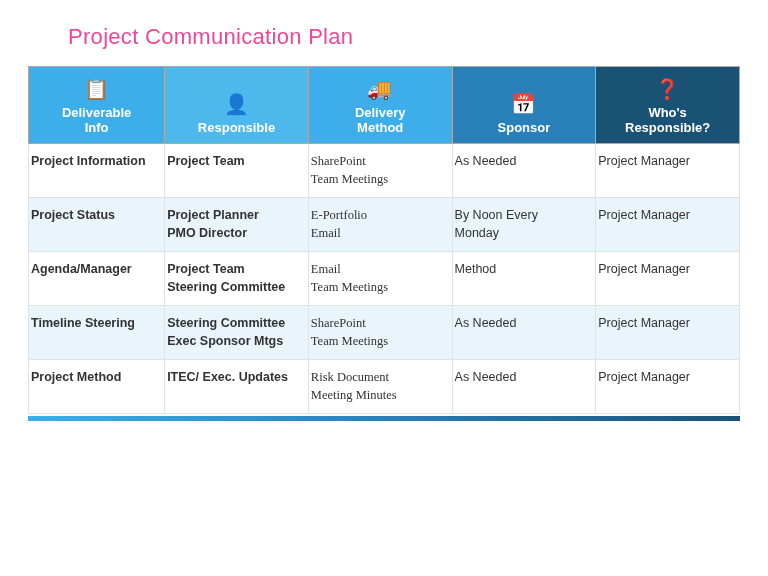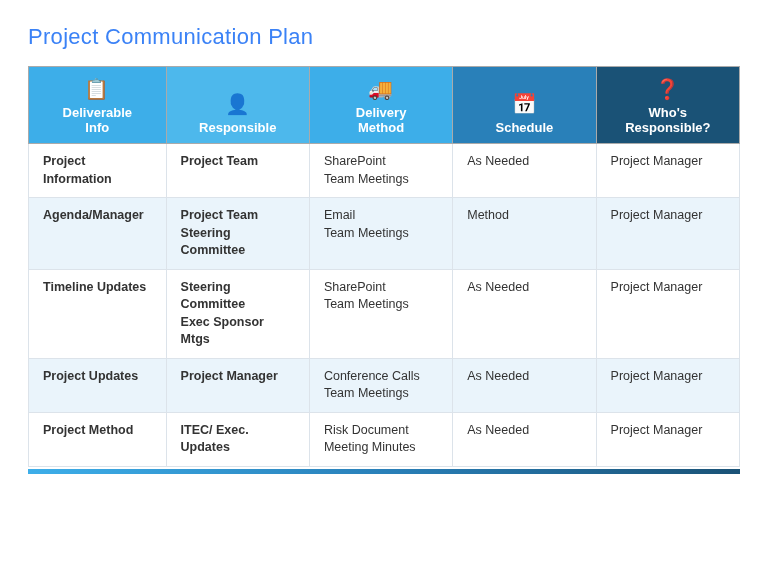--- a/index.html
+++ b/index.html
@@ -6,23 +6,24 @@
     body {
       font-family: 'Segoe UI', Arial, sans-serif;
       background: #ffffff;
       width: 768px;
       min-height: 576px;
       padding: 24px 28px 20px 28px;
     }
     h1 {
       font-size: 22px;
       font-weight: 400;
-      color: #3b82f6;
+      color: #ec4899;
       margin-bottom: 16px;
       letter-spacing: 0.3px;
+      margin-left: 40px;
     }
     .table-wrapper {
       width: 100%;
       border-collapse: collapse;
       border: 1px solid #ccc;
     }
     
     .header-row th {
       padding: 10px 8px 8px 8px;
       text-align: center;
@@ -40,39 +41,39 @@
     }
     .th-deliverable { background: #3daee9; }
     .th-recipients { background: #4db8ec; }
     .th-delivery { background: #3daee9; }
     .th-schedule { background: #2980b9; }
     .th-responsible { background: #1a5276; }
 
     
     .data-row td {
       font-size: 12.5px;
-      padding: 9px 14px;
+      padding: 9px 2px;
       vertical-align: top;
       border: 1px solid #dce3ea;
       color: #333;
       line-height: 1.4;
     }
     .data-row:nth-child(even) {
       background: #eaf4fb;
     }
     .data-row:nth-child(odd) {
       background: #ffffff;
     }
     .td-deliverable {
       font-weight: 700;
       color: #2c3e50;
       width: 18%;
     }
     .td-recipients { width: 19%; font-weight: bold; }
-    .td-delivery { width: 19%; }
+    .td-delivery { width: 19%; font-family: Liberation Serif, serif; }
     .td-schedule { width: 19%; }
     .td-responsible { width: 19%; }
 
     .bottom-bar {
       height: 5px;
       background: linear-gradient(to right, #3daee9, #2980b9, #1a5276);
       margin-top: 2px;
     }
   </style>
 </head>
@@ -90,54 +91,54 @@
       <th class="th-recipients">
         <span class="icon">👤</span>
         <span>Responsible</span>
       </th>
       <th class="th-delivery">
         <span class="icon">🚚</span>
         <span>Delivery<br>Method</span>
       </th>
       <th class="th-schedule">
         <span class="icon">📅</span>
-        <span>Schedule</span>
+        <span>Sponsor</span>
       </th>
       <th class="th-responsible">
         <span class="icon">❓</span>
         <span>Who's<br>Responsible?</span>
       </th>
     </tr>
   </thead>
   <tbody id="table-body">
   <tr class="data-row">
         <td class="td-deliverable">Project Information</td>
         <td class="td-recipients">Project Team</td>
         <td class="td-delivery">SharePoint<br>Team Meetings</td>
         <td class="td-schedule">As Needed</td>
         <td class="td-responsible">Project Manager</td>
       </tr>
       <tr class="data-row">
+        <td class="td-deliverable">Project Status</td>
+        <td class="td-recipients">Project Planner<br>PMO Director</td>
+        <td class="td-delivery">E-Portfolio<br>Email</td>
+        <td class="td-schedule">By Noon Every<br>Monday</td>
+        <td class="td-responsible">Project Manager</td>
+      </tr>
+      <tr class="data-row">
         <td class="td-deliverable">Agenda/Manager</td>
         <td class="td-recipients">Project Team<br>Steering Committee</td>
         <td class="td-delivery">Email<br>Team Meetings</td>
         <td class="td-schedule">Method</td>
         <td class="td-responsible">Project Manager</td>
       </tr>
       <tr class="data-row">
-        <td class="td-deliverable">Timeline Updates</td>
+        <td class="td-deliverable">Timeline Steering</td>
         <td class="td-recipients">Steering Committee<br>Exec Sponsor Mtgs</td>
         <td class="td-delivery">SharePoint<br>Team Meetings</td>
-        <td class="td-schedule">As Needed</td>
-        <td class="td-responsible">Project Manager</td>
-      </tr>
-      <tr class="data-row">
-        <td class="td-deliverable">Project Updates</td>
-        <td class="td-recipients">Project Manager</td>
-        <td class="td-delivery">Conference Calls<br>Team Meetings</td>
         <td class="td-schedule">As Needed</td>
         <td class="td-responsible">Project Manager</td>
       </tr>
       <tr class="data-row">
         <td class="td-deliverable">Project Method</td>
         <td class="td-recipients">ITEC/ Exec. Updates</td>
         <td class="td-delivery">Risk Document<br>Meeting Minutes</td>
         <td class="td-schedule">As Needed</td>
         <td class="td-responsible">Project Manager</td>
       </tr>

